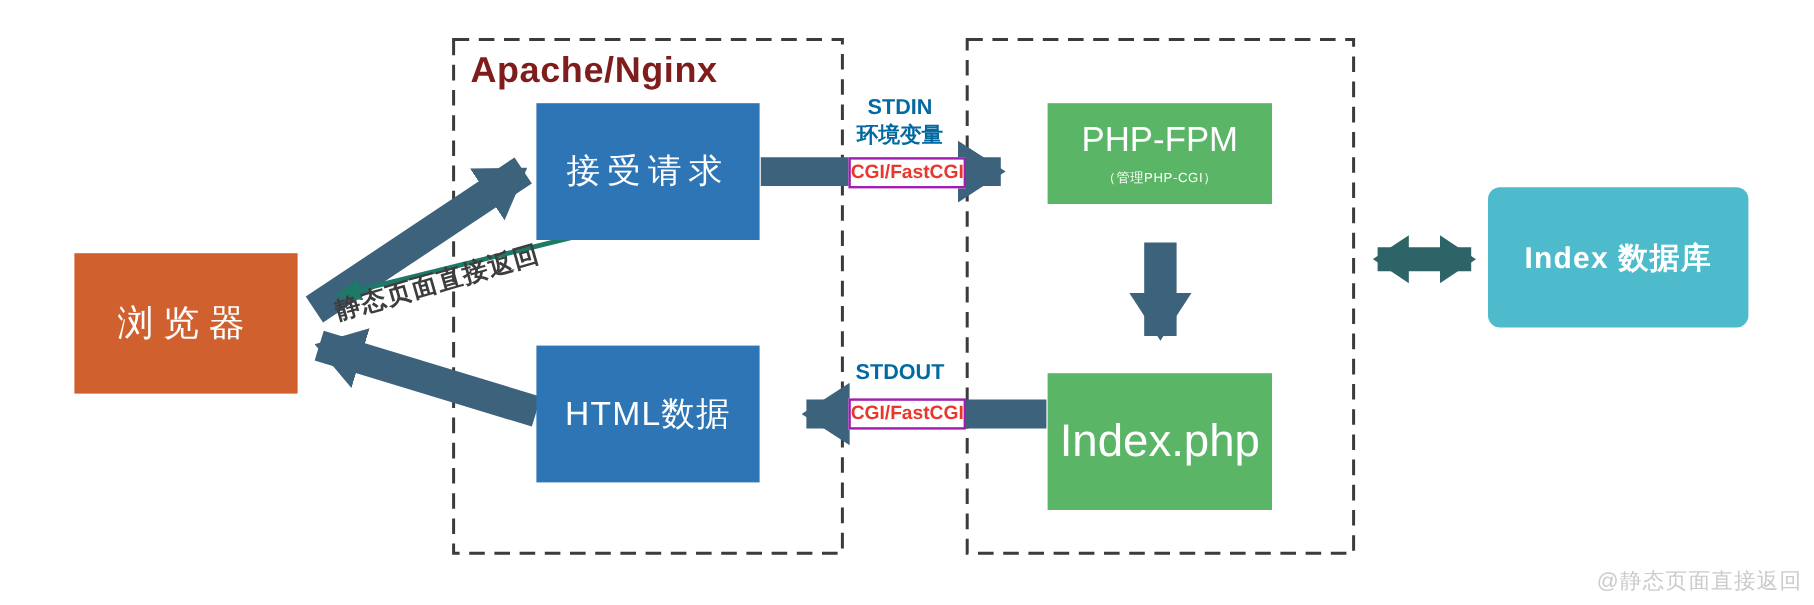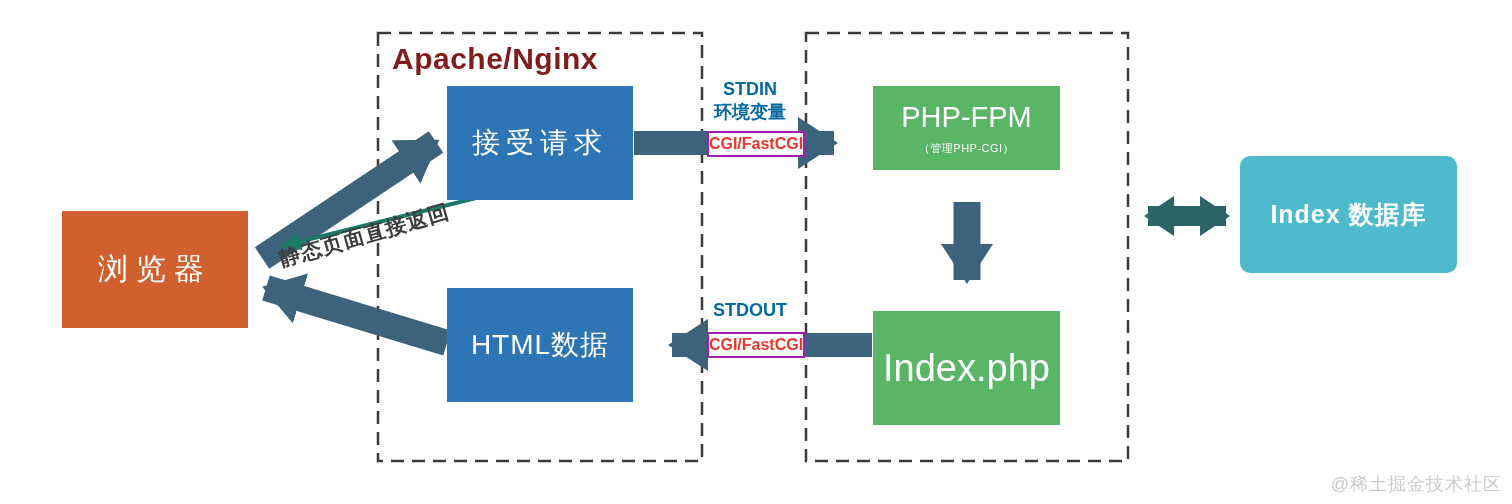--- a/index.html
+++ b/index.html
@@ -109,15 +109,15 @@
     <div>STDIN</div>
     <div>环境变量</div>
   </div>
   <div class="proto-badge" style="left:707px; top:131px;">CGI/FastCGI</div>
 
   <div class="red-label" style="left:688px; top:299px; width:124px;">STDOUT</div>
   <div class="proto-badge" style="left:707px; top:332px;">CGI/FastCGI</div>
 
   <div class="static-label">静态页面直接返回</div>
 
-  <div class="watermark">@稀土掘金技术社区</div>
+  <div class="watermark">@静态页面直接返回</div>
 
 </div>
 
 </body></html>

